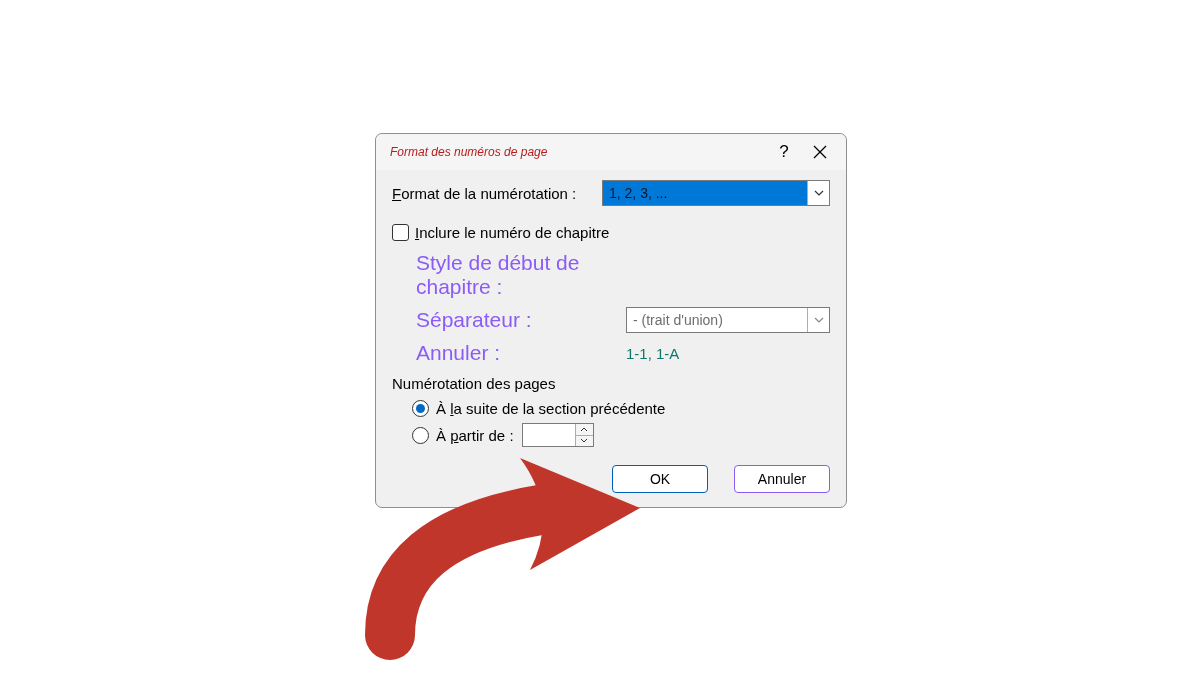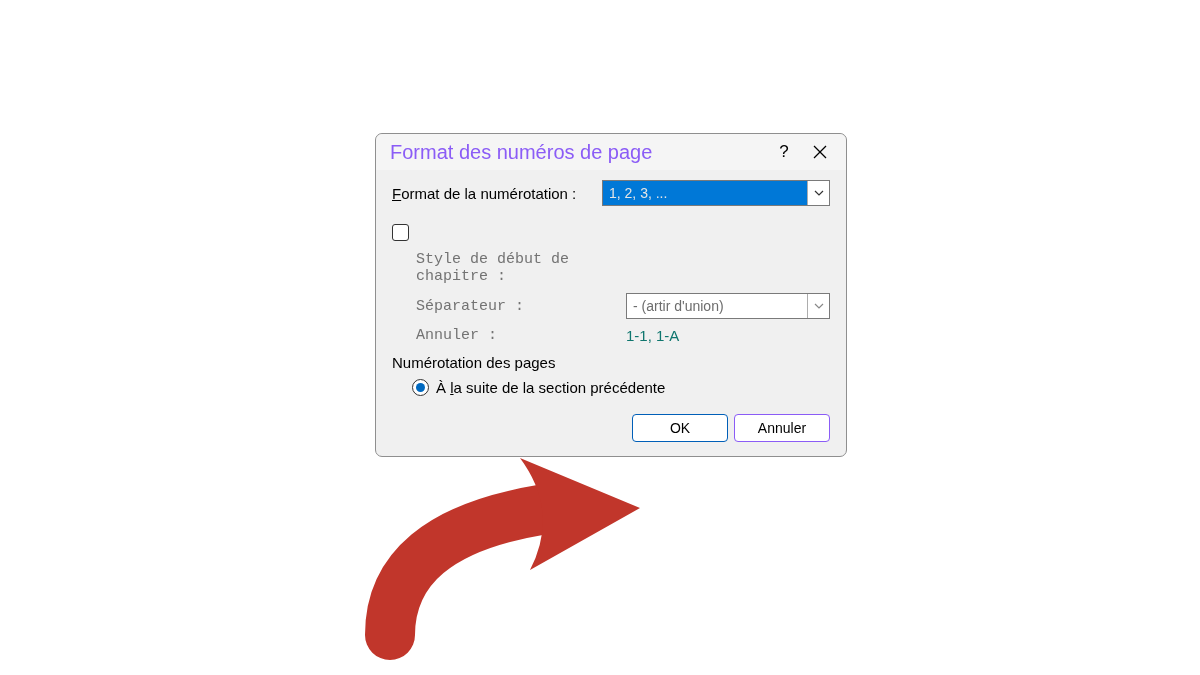--- a/index.html
+++ b/index.html
@@ -27,22 +27,23 @@
     display: flex;
     align-items: center;
     height: 36px;
     padding: 0 8px 0 14px;
     background: #f5f5f5;
     border-top-left-radius: 7px;
     border-top-right-radius: 7px;
   }
   .titlebar .title {
     flex: 1;
-    font-size: 20px;
-    color: #8b5cf6;
+    font-size: 12px;
+    color: #b91c1c;
+    font-style: italic;
   }
   .titlebar .helpbtn, .titlebar .closebtn {
     width: 36px;
     height: 28px;
     display: flex;
     align-items: center;
     justify-content: center;
     font-size: 17px;
     color: #000;
   }
@@ -62,21 +63,21 @@
   .underline-f { text-decoration: underline; }
   .combo {
     flex: 1;
     display: flex;
     border: 1px solid #7a7a7a;
     height: 26px;
     background: #fff;
   }
   .combo.selected .combo-text {
     background: #0078d7;
-    color: #e5e5e5;
+    color: #0f172a;
   }
   .combo-text {
     flex: 1;
     padding: 2px 6px;
     display: flex;
     align-items: center;
     font-size: 14px;
     white-space: nowrap;
   }
   .combo-btn {
@@ -105,23 +106,22 @@
   .indented {
     margin-left: 24px;
   }
   .subrow {
     display: flex;
     align-items: center;
     margin-bottom: 8px;
   }
   .subrow .sublabel {
     flex: 0 0 210px;
-    color: #737373;
-    font-size: 15px;
-    font-family: Liberation Mono, monospace;
+    color: #8b5cf6;
+    font-size: 21px;
   }
   .subrow .subvalue {
     color: #0f766e;
     font-size: 15px;
   }
   .section-title {
     font-size: 15px;
     margin: 10px 0 8px 0;
   }
   .radio-row {
@@ -173,21 +173,21 @@
     display: flex;
     align-items: center;
     justify-content: center;
     background: #f5f5f5;
   }
   .spinner-btns div:first-child { border-bottom: 1px solid #adadad; }
   .spinner-btns svg { width: 8px; height: 5px; }
   .footer {
     display: flex;
     justify-content: flex-end;
-    gap: 6px;
+    gap: 26px;
     margin-top: 18px;
   }
   .btn {
     width: 96px;
     height: 28px;
     background: #fff;
     border: 1px solid #8b5cf6;
     border-radius: 4px;
     font-size: 14px;
     display: flex;
@@ -228,50 +228,70 @@
         <div class="combo-btn">
           <svg viewBox="0 0 10 6">
               <path d="M1 1 L5 5 L9 1" fill="none" stroke="#333" stroke-width="1.2"></path>
             </svg>
         </div>
       </div>
     </div>
 
     <div class="checkbox-row">
       <div class="checkbox"></div>
+      <span><span class="underline-f">I</span>nclure le numéro de chapitre</span>
     </div>
 
     <div class="indented">
       <div class="subrow">
         <div class="sublabel">Style de début de chapitre :</div>
       </div>
       <div class="subrow">
         <div class="sublabel">Séparateur :</div>
         <div class="combo" style="flex:1">
-          <div class="combo-text" style="color:#6d6d6d">-    (artir d'union)</div>
+          <div class="combo-text" style="color:#6d6d6d">-    (trait d'union)</div>
           <div class="combo-btn">
             <svg viewBox="0 0 10 6">
                 <path d="M1 1 L5 5 L9 1" fill="none" stroke="#888" stroke-width="1.2"></path>
               </svg>
           </div>
         </div>
       </div>
       <div class="subrow">
         <div class="sublabel">Annuler :</div>
         <div class="subvalue">1-1, 1-A</div>
       </div>
     </div>
 
     <div class="section-title">Numérotation des pages</div>
 
     <div class="radio-row">
       <div class="radio checked"></div>
       <span>À <span class="underline-f">l</span>a suite de la section précédente</span>
     </div>
 
+    <div class="radio-row">
+      <div class="radio"></div>
+      <span>À <span class="underline-f">p</span>artir de :</span>
+      <div class="spinner">
+        <input class="spinner-input" value="" style="">
+        <div class="spinner-btns">
+          <div>
+              <svg viewBox="0 0 8 5">
+                <path d="M1 4 L4 1 L7 4" fill="none" stroke="#333" stroke-width="1"></path>
+              </svg>
+            </div>
+          <div>
+              <svg viewBox="0 0 8 5">
+                <path d="M1 1 L4 4 L7 1" fill="none" stroke="#333" stroke-width="1"></path>
+              </svg>
+            </div>
+        </div>
+      </div>
+    </div>
 
     <div class="footer">
       <div class="btn primary">OK</div>
       <div class="btn">Annuler</div>
     </div>
 
   </div>
 </div>
 
 <svg class="arrow" width="330" height="220">

